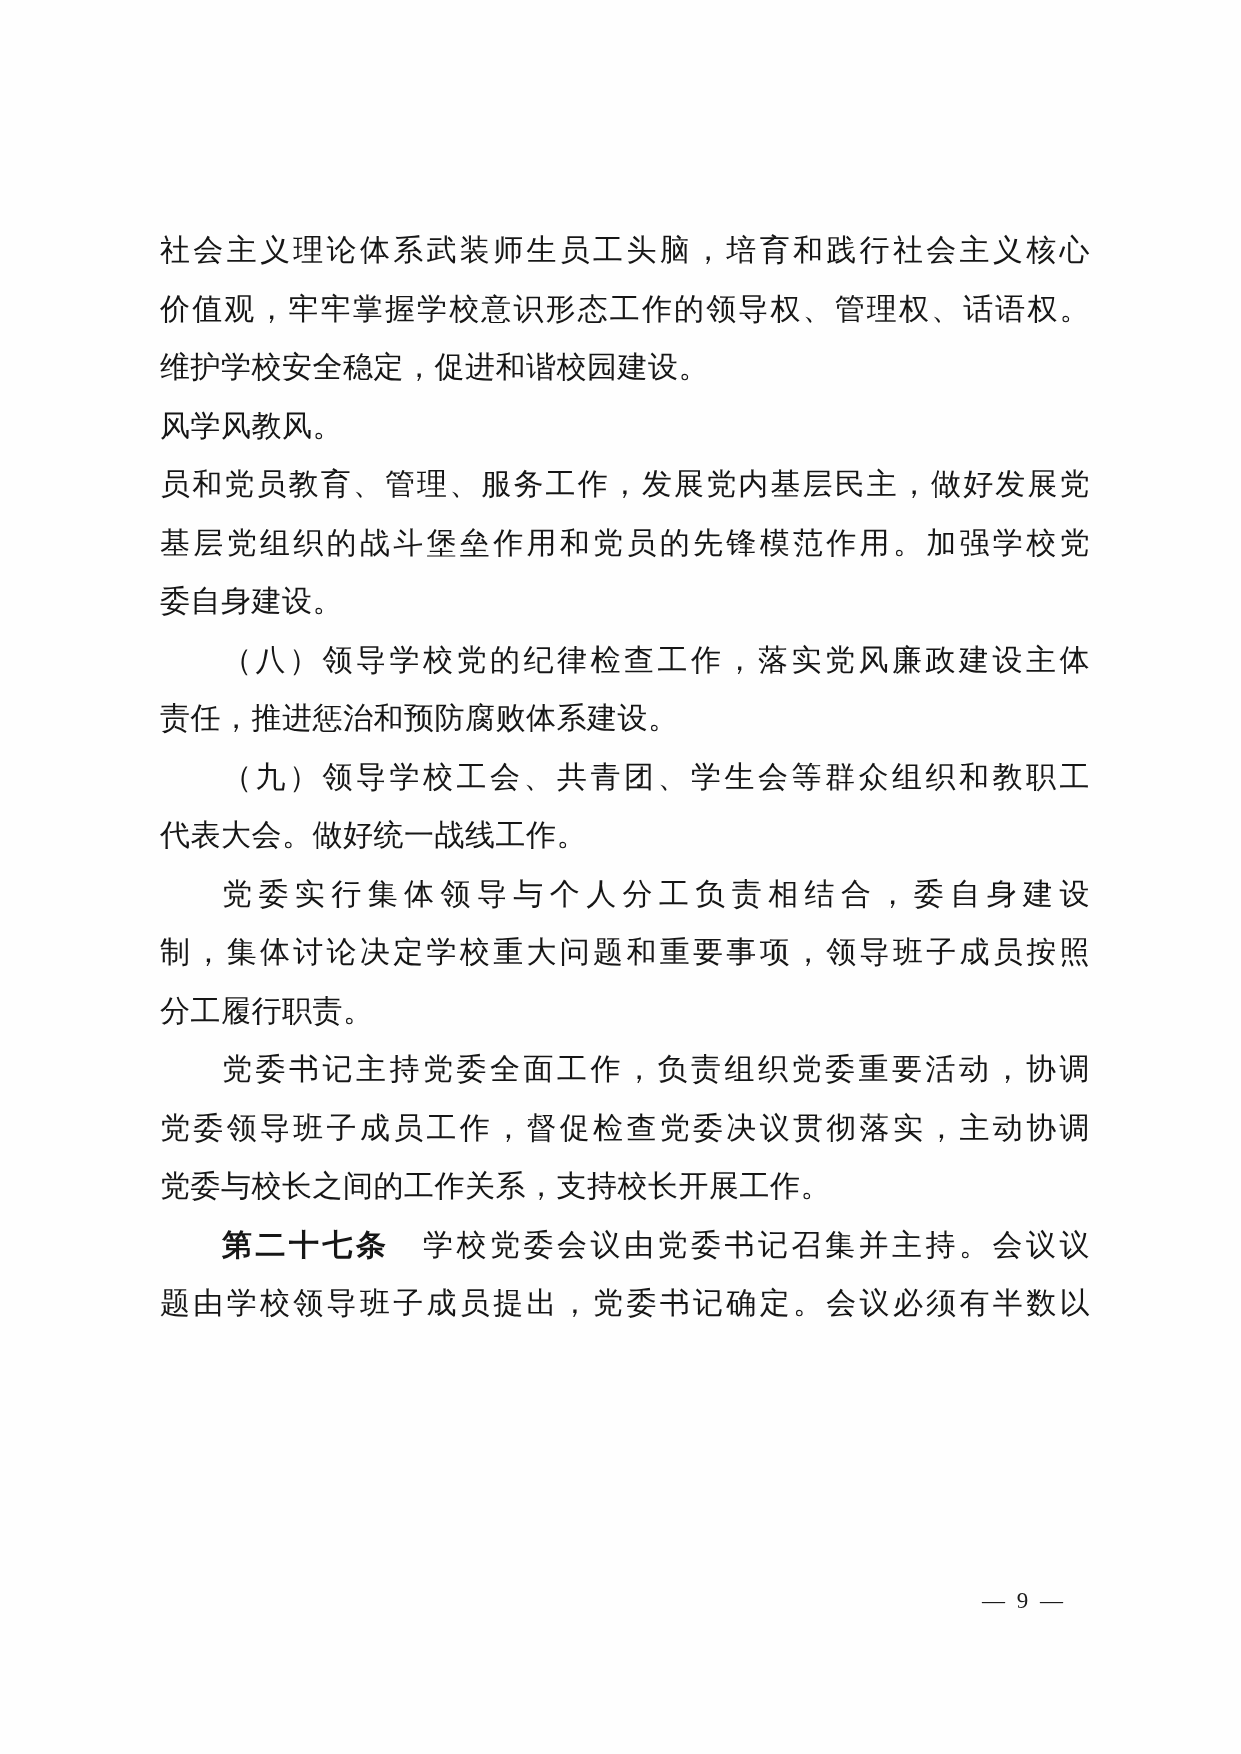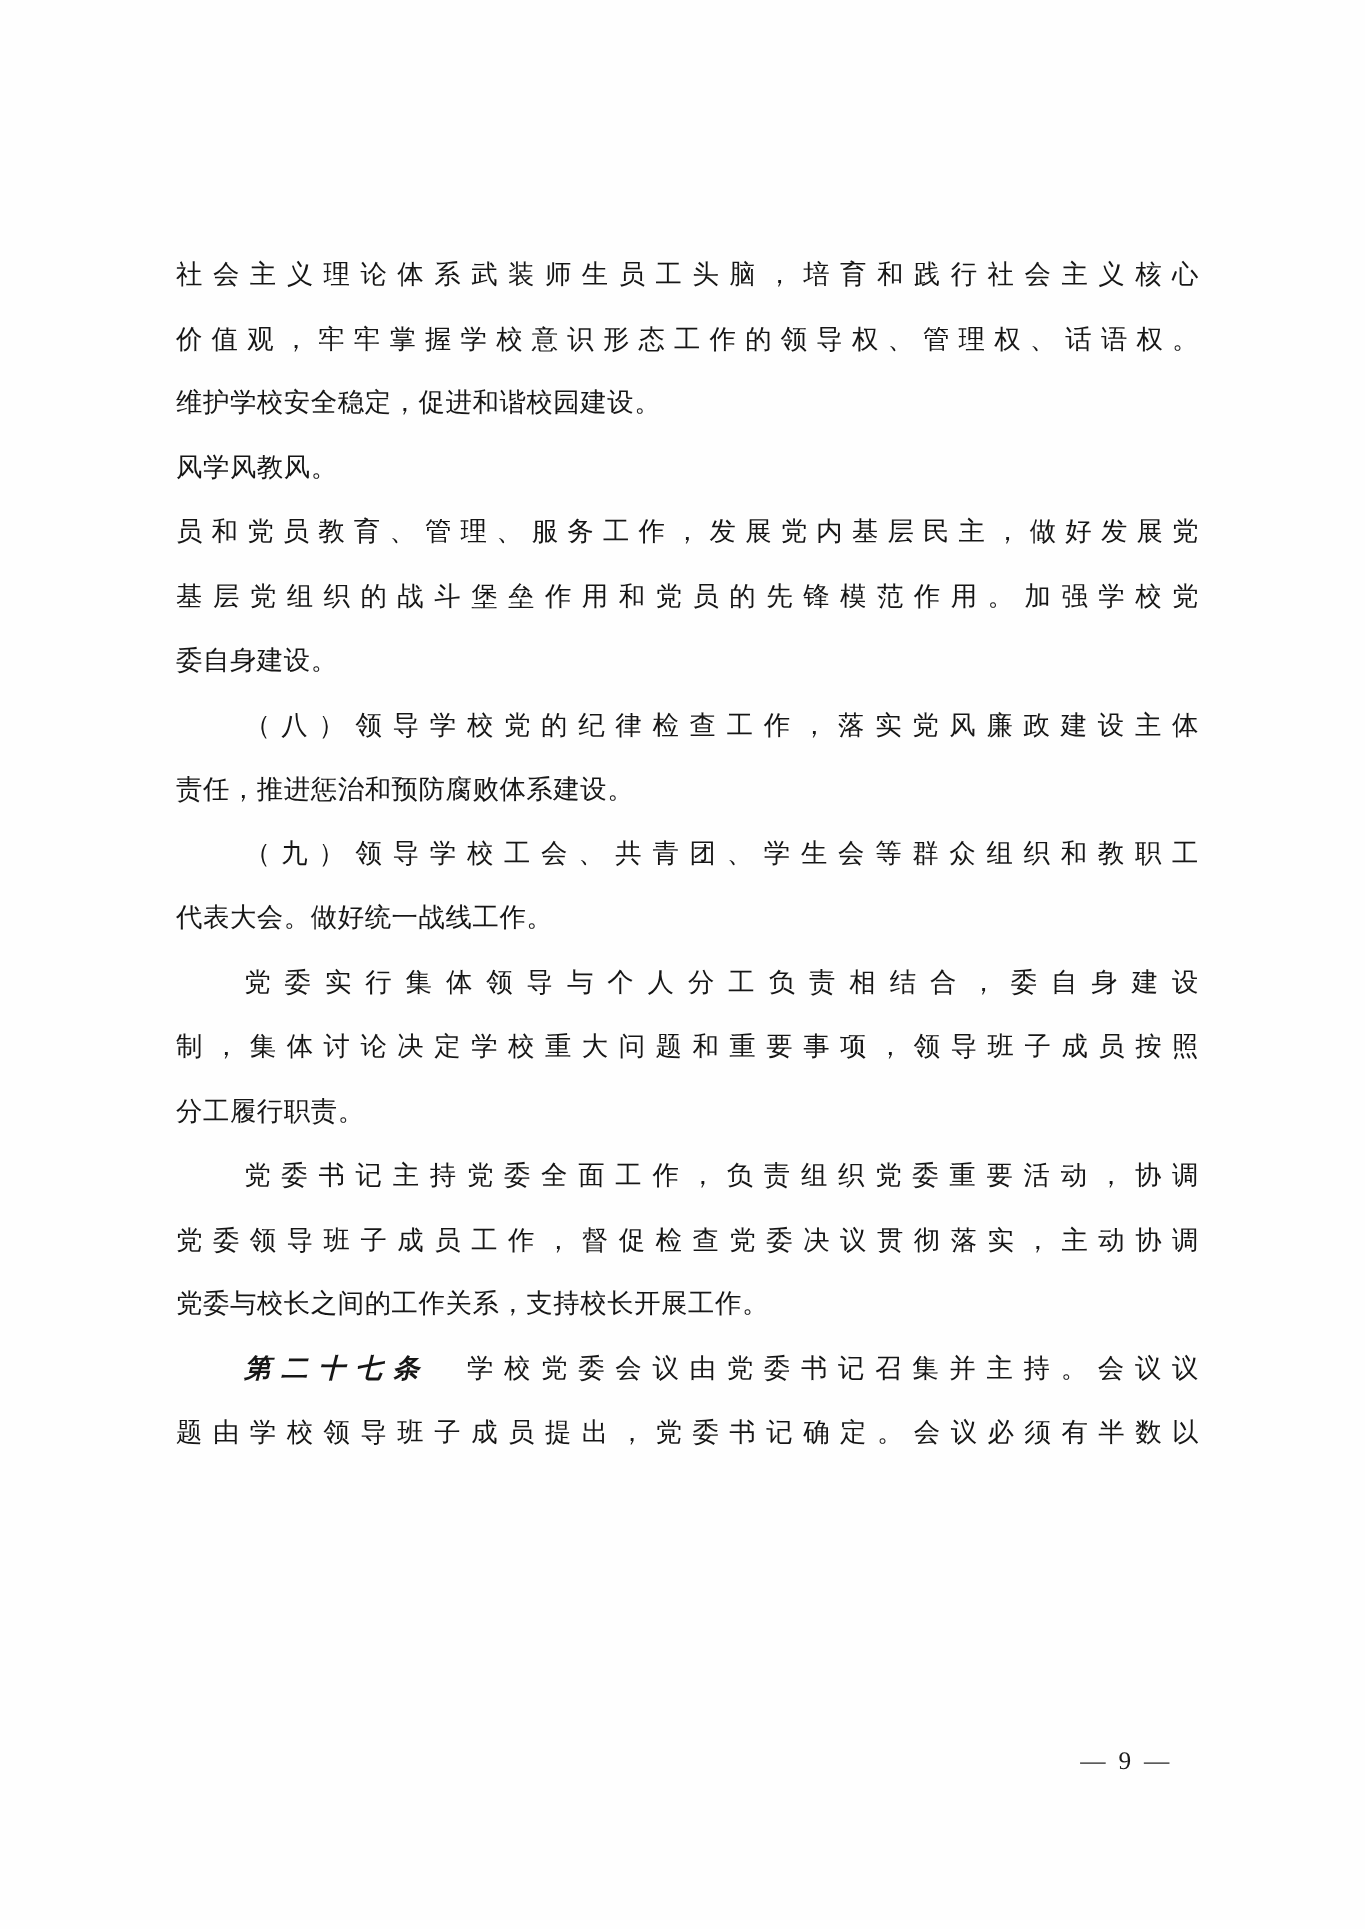--- a/index.html
+++ b/index.html
@@ -21,36 +21,35 @@
   }
   .text-block {
     position: absolute;
     left: 160px;
     top: 221px;
     width: 930px;
   }
   .line {
     height: 58.5px;
     line-height: 58.5px;
-    font-size: 24px;
+    font-size: 30px;
     letter-spacing: 0.5px;
     box-sizing: border-box;
     overflow: visible;
   }
   .j {
     text-align: justify;
     text-align-last: justify;
   }
   .ind {
     padding-left: 62px;
   }
   .article-no {
     font-weight: 700;
     font-family: "Liberation Sans", sans-serif;
-    font-style: italic;
   }
   .page-number {
     position: absolute;
     left: 982px;
     top: 1588px;
     font-size: 23px;
     letter-spacing: 3px;
     color: #1b1b1b;
     white-space: nowrap;
   }

